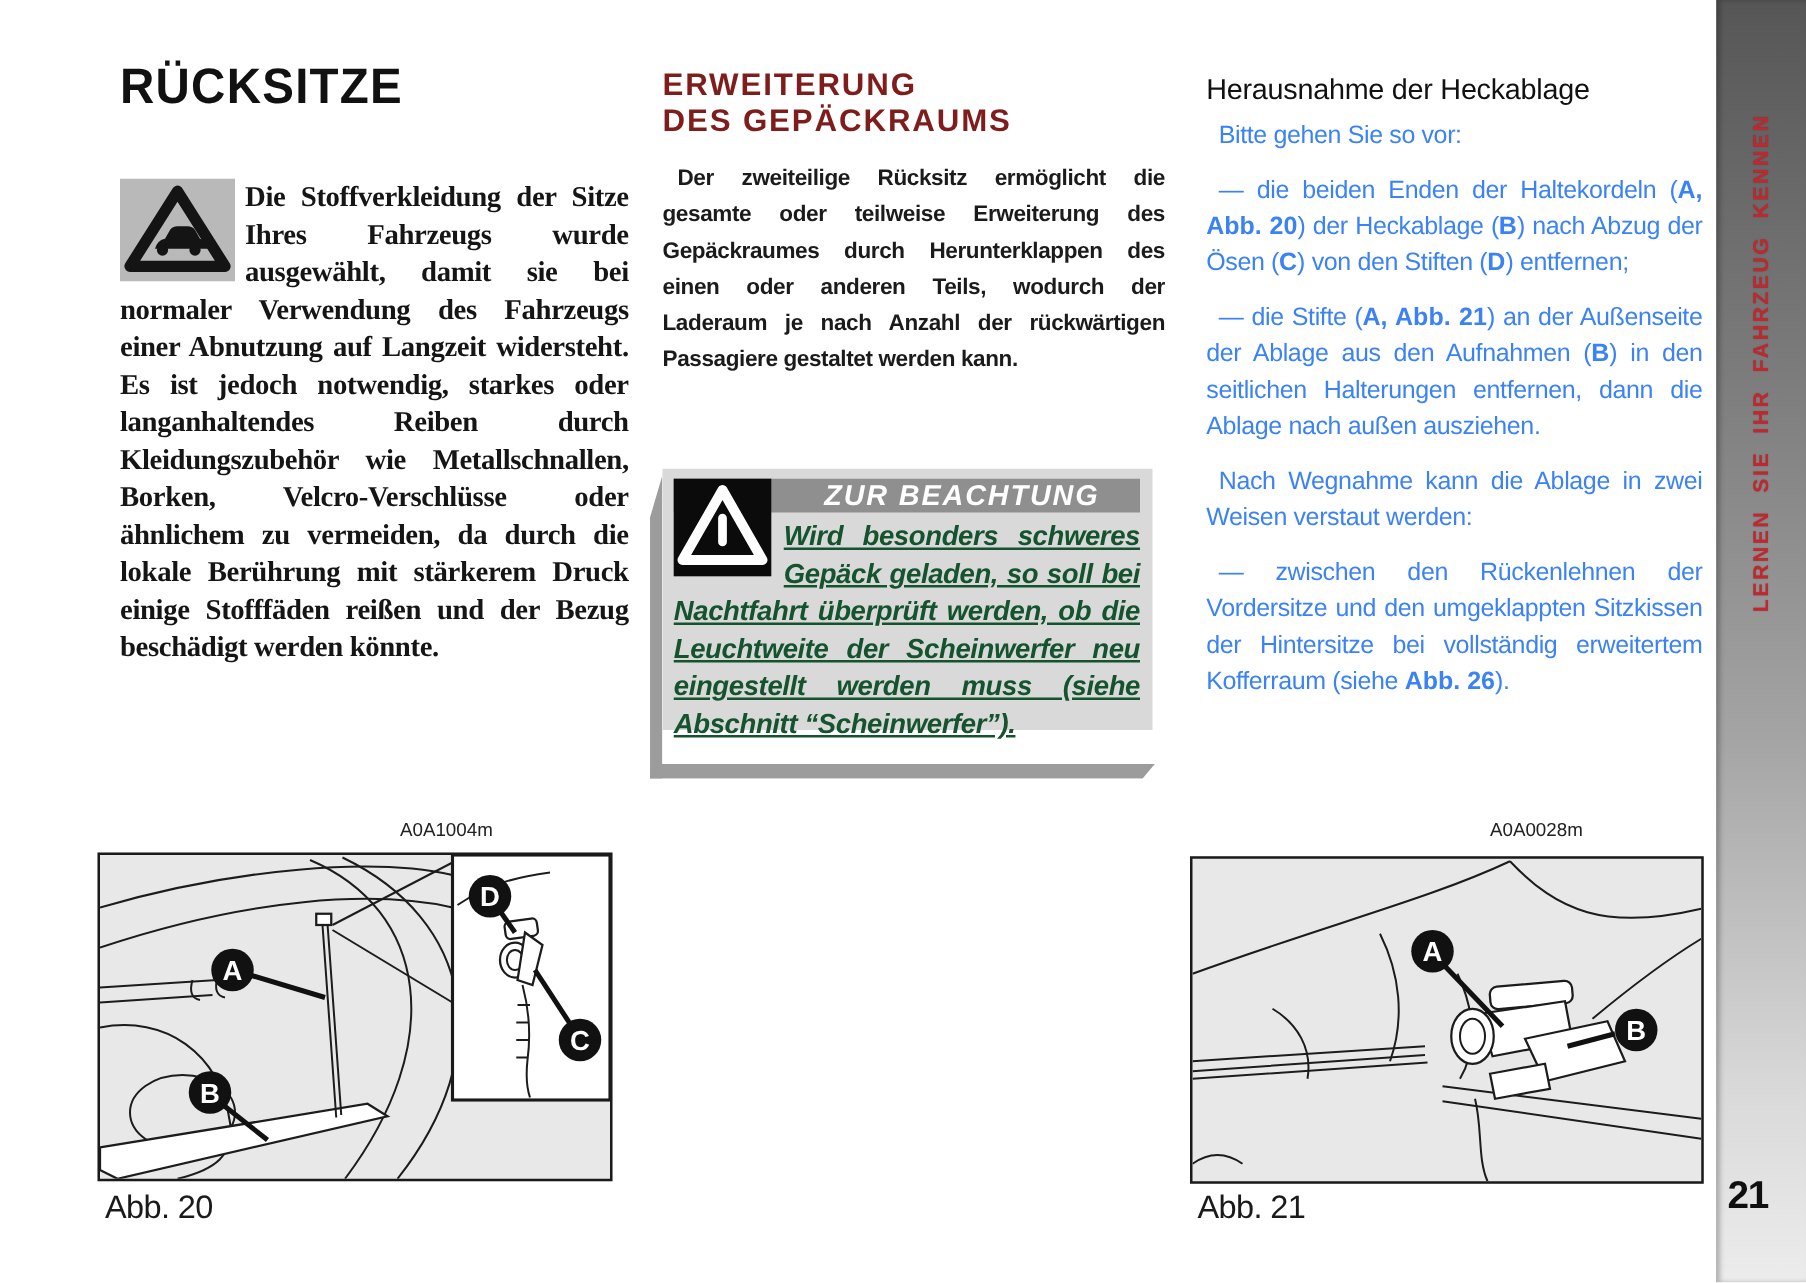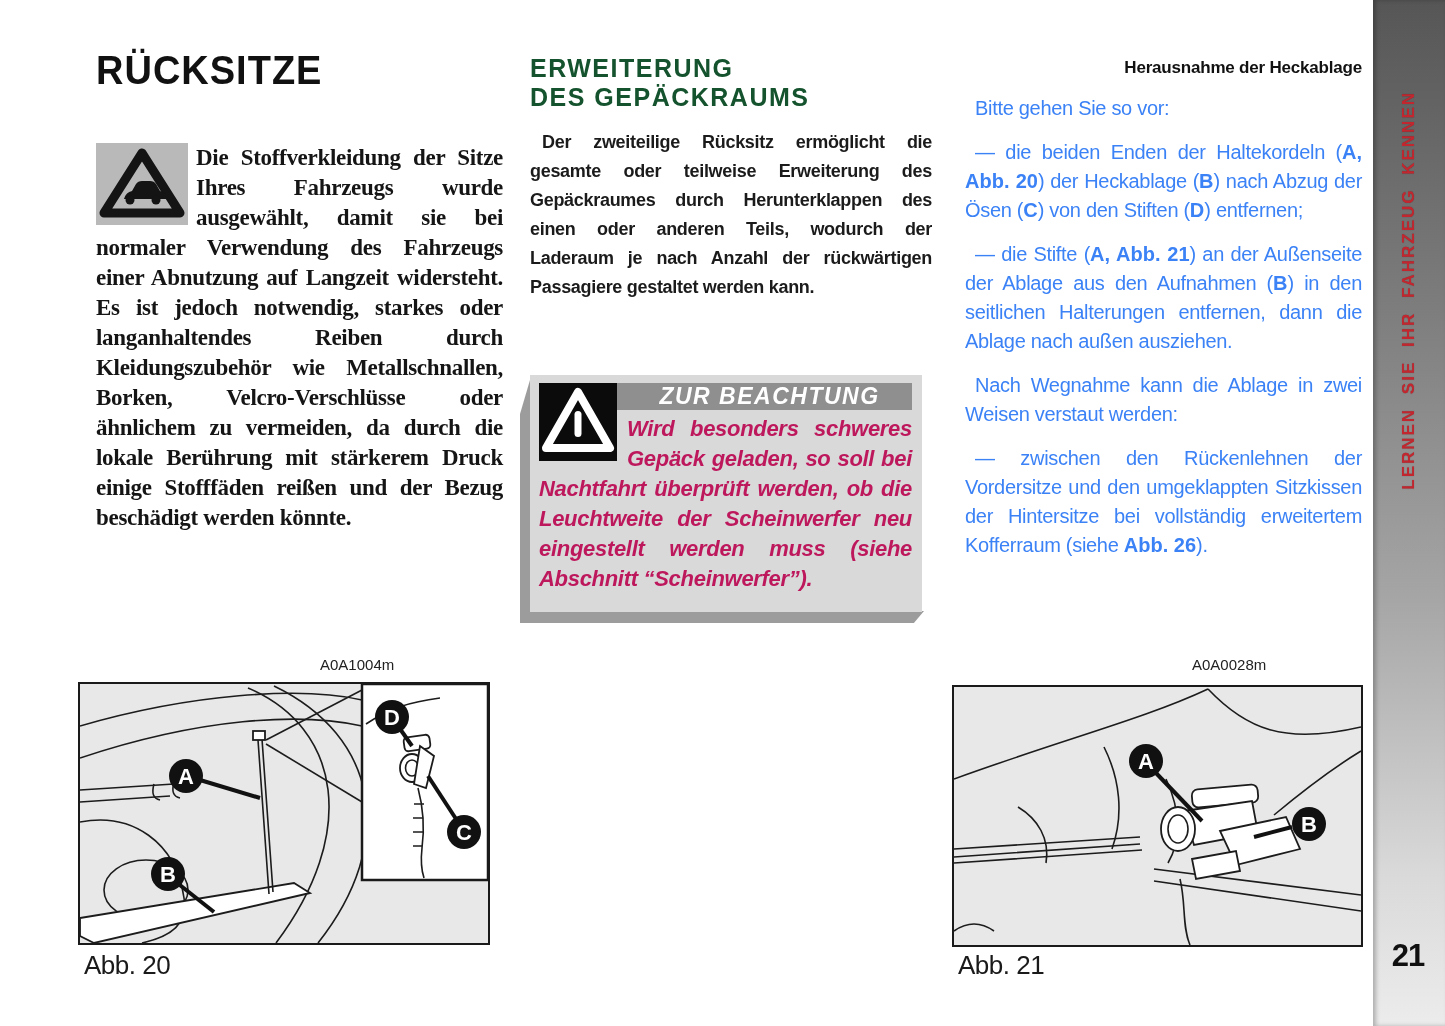--- a/index.html
+++ b/index.html
@@ -21,37 +21,37 @@
     position:absolute; left:1373px; top:30px; width:72px; height:520px;
     display:flex; align-items:center; justify-content:center;
   }
   .sidebar-text {
     writing-mode:vertical-rl; transform:rotate(180deg);
     font-weight:bold; font-size:17px; letter-spacing:2px; word-spacing:7px;
     white-space:nowrap; text-shadow:0 0 1px rgba(0,0,0,.35);
   }
   .page-number {
     position:absolute; left:1382px; top:938px; width:52px;
-    font-size:31px; font-weight:bold; color:#101010; text-align:center;
+    font-size:31px; font-weight:bold; color:#101010; text-align:left;
     letter-spacing:-1px;
   }
 
   
   .col-left  { left:96px;  top:48px;  width:407px; }
   .col-mid   { left:530px; top:54px;  width:402px; }
   .col-right { left:965px; top:58px;  width:397px; }
 
   h1.rubrik {
     font-size:38px; font-weight:900; letter-spacing:1px; color:#111;
     transform:scaleY(1.05); transform-origin:left top;
   }
   h2.mid-head {
-    font-size:25px; line-height:29px; font-weight:900; letter-spacing:1.5px; color:#14532d;
-  }
-  h3.right-head { font-size:17px; font-weight:bold; color:#111; letter-spacing:-0.2px;text-align:right; }
+    font-size:25px; line-height:29px; font-weight:900; letter-spacing:1.5px; color:#7f1d1d;
+  }
+  h3.right-head { font-size:23px; font-weight:normal; color:#111; letter-spacing:-0.2px; }
 
   .bold-para {
     position:absolute; left:96px; top:143px; width:407px;
     font-size:23px; line-height:30px; font-weight:bold; text-align:justify;
     letter-spacing:-0.3px; color:#151515;font-family:Liberation Serif, serif;
   }
   .warn-float { float:left; width:100px; height:88px; }
 
   .mid-para {
     position:absolute; left:530px; top:128px; width:402px;
@@ -72,33 +72,33 @@
   
   .notice-bevel-l {
     position:absolute; left:520px; top:380px; width:10px; height:243px; background:#9c9c9c;
     clip-path:polygon(100% 0, 100% 100%, 0 100%, 0 14%);
   }
   .notice-bevel-b {
     position:absolute; left:520px; top:611px; width:404px; height:12px; background:#9c9c9c;
     clip-path:polygon(2% 0, 100% 0, 97.5% 100%, 0 100%);
   }
   .notice {
-    position:absolute; left:530px; top:375px; width:392px; height:237px;
+    position:absolute; left:530px; top:375px; width:392px; height:209px;
     background:#d9d9d9; padding:8px 10px 0 9px;
   }
   .notice-icon-float { float:left; width:88px; height:88px; }
   .notice-icon { width:78px; height:78px; background:#0b0b0b; display:block; }
   .notice-head {
     height:27px; background:#8f8f8f; color:#ffffff;
     font-size:23px; font-weight:bold; font-style:italic; letter-spacing:1.5px;
     text-align:center; line-height:27px; margin-bottom:4px;
   }
   .notice-body {
     font-size:22px; line-height:30px; font-weight:bold; font-style:italic;
-    text-align:justify; color:#be185d; letter-spacing:-0.3px;
+    text-align:justify; color:#14532d; letter-spacing:-0.3px;text-decoration:underline;
   }
 
   
   .fig-code { position:absolute; width:170px; font-size:15px; color:#222; }
   .fig-frame { position:absolute; border:2px solid #1a1a1a; background:#e8e8e8; }
   .fig-caption { position:absolute; font-size:26px; color:#1a1a1a; letter-spacing:-0.5px; }
   svg .ln { stroke:#1c1c1c; fill:none; stroke-width:1.6; }
   svg .wht { fill:#ffffff; stroke:#1c1c1c; stroke-width:1.8; }
   svg .bubble { fill:#111111; }
   svg .bubble-t { fill:#ffffff; font-family:"Liberation Sans",sans-serif; font-weight:bold; font-size:22px; text-anchor:middle; }

